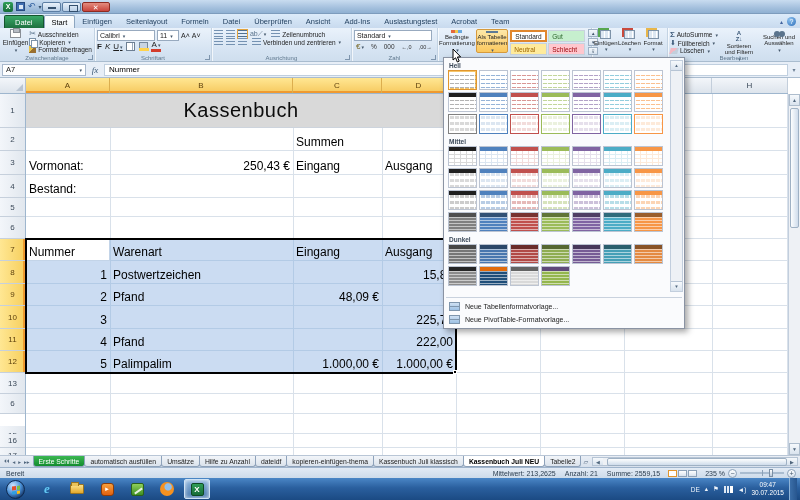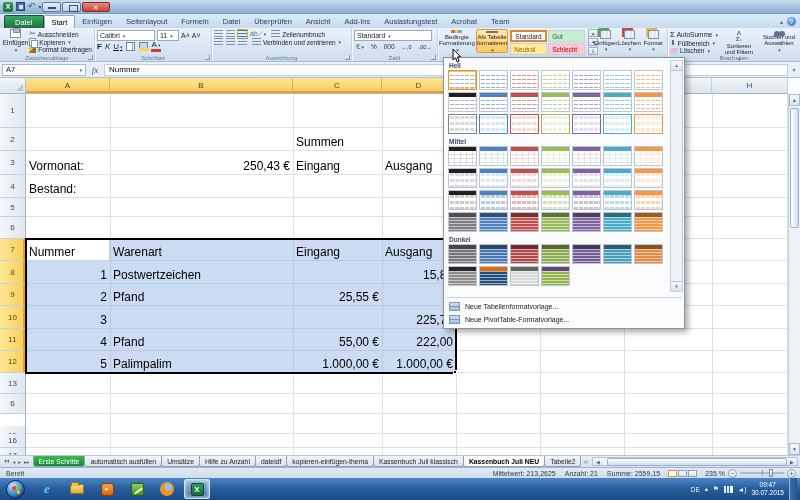--- a/index.html
+++ b/index.html
@@ -466,41 +466,41 @@
           <div class="lv" style="left: 356px;"></div>
           <div class="lh" style="top: 21px;"></div>
           <div class="lh" style="top: 44px;"></div>
           <div class="lh" style="top: 66px;"></div>
           <div class="lh" style="top: 89px;"></div>
           <div class="lh" style="top: 111px;"></div>
           <div class="activecell" style="left: 0px; top: 0px; width: 84px; height: 22px;"></div>
         </div>
         <div class="selborder" style="left: 25px; top: 144px; width: 432px; height: 136px;"></div>
         <div class="fillhandle" style="left: 453px; top: 276px;"></div>
+        <div class="titleband" style="left: 26px; top: 0px; width: 430px; height: 34px;">Kassenbuch</div>
         <div class="cellx" style="left: 26px; top: 57px; width: 84px; height: 24px;">Vormonat:</div>
         <div class="cellx" style="left: 293px; top: 34px; width: 89px; height: 23px;">Summen</div>
         <div class="cellx right" style="left: 110px; top: 57px; width: 183px; height: 24px;">250,43 €</div>
         <div class="cellx" style="left: 293px; top: 57px; width: 89px; height: 24px;">Eingang</div>
         <div class="cellx" style="left: 382px; top: 57px; width: 74px; height: 24px;">Ausgang</div>
         <div class="cellx" style="left: 26px; top: 81px; width: 84px; height: 23px;">Bestand:</div>
         <div class="cellx" style="left: 26px; top: 145px; width: 84px; height: 22px;">Nummer</div>
         <div class="cellx" style="left: 110px; top: 145px; width: 183px; height: 22px;">Warenart</div>
         <div class="cellx" style="left: 293px; top: 145px; width: 89px; height: 22px;">Eingang</div>
         <div class="cellx" style="left: 382px; top: 145px; width: 74px; height: 22px;">Ausgang</div>
         <div class="cellx right" style="left: 26px; top: 167px; width: 84px; height: 23px;">1</div>
         <div class="cellx" style="left: 110px; top: 167px; width: 183px; height: 23px;">Postwertzeichen</div>
         <div class="cellx right" style="left: 382px; top: 167px; width: 74px; height: 23px;">15,85</div>
         <div class="cellx right" style="left: 26px; top: 190px; width: 84px; height: 22px;">2</div>
         <div class="cellx" style="left: 110px; top: 190px; width: 183px; height: 22px;">Pfand</div>
-        <div class="cellx right" style="left: 293px; top: 190px; width: 89px; height: 22px;">25,55 €</div>
+        <div class="cellx right" style="left: 293px; top: 190px; width: 89px; height: 22px;">48,09 €</div>
         <div class="cellx right" style="left: 26px; top: 212px; width: 84px; height: 23px;">3</div>
         <div class="cellx right" style="left: 382px; top: 212px; width: 74px; height: 23px;">225,75</div>
         <div class="cellx right" style="left: 26px; top: 235px; width: 84px; height: 22px;">4</div>
         <div class="cellx" style="left: 110px; top: 235px; width: 183px; height: 22px;">Pfand</div>
-        <div class="cellx right" style="left: 293px; top: 235px; width: 89px; height: 22px;">55,00 €</div>
         <div class="cellx right" style="left: 382px; top: 235px; width: 74px; height: 22px;">222,00</div>
         <div class="cellx right" style="left: 26px; top: 257px; width: 84px; height: 22px;">5</div>
         <div class="cellx" style="left: 110px; top: 257px; width: 183px; height: 22px;">Palimpalim</div>
         <div class="cellx right" style="left: 293px; top: 257px; width: 89px; height: 22px;">1.000,00 €</div>
         <div class="cellx right" style="left: 382px; top: 257px; width: 74px; height: 22px;">1.000,00 €</div>
       </div>
     <div class="vscroll">
       <div class="vsbtn">▲</div>
       <div class="vsthumb"></div>
       <div class="vsbtn bottom">▼</div>

